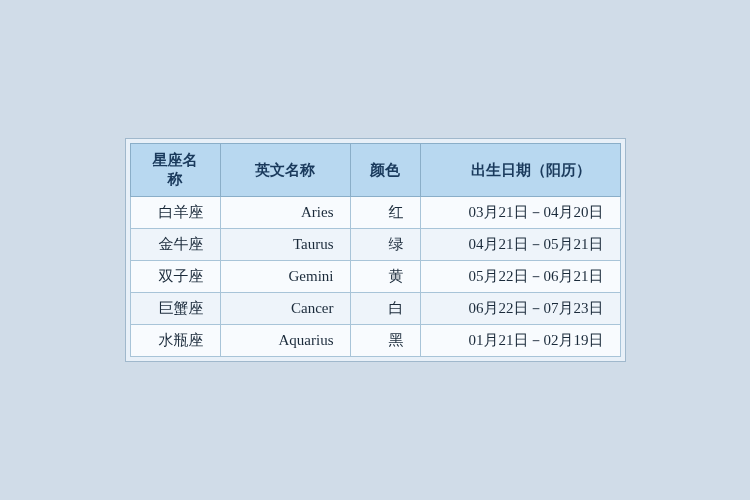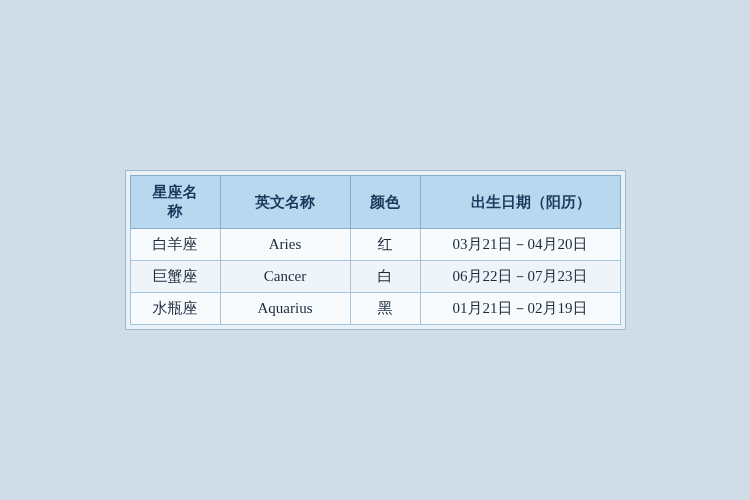--- a/index.html
+++ b/index.html
@@ -32,21 +32,21 @@
       font-size: 15px;
       font-weight: bold;
       color: #1a3a5c;
       text-align: center;
     }
     td {
       border: 1px solid #a8c4d8;
       padding: 6px 16px;
       font-size: 15px;
       color: #1a2a3a;
-      text-align: center;
+      text-align: right;
     }
     tr:nth-child(even) td {
       background-color: #eef4fa;
     }
     tr:nth-child(odd) td {
       background-color: #f8fbfe;
     }
     .col-chinese { width: 90px; }
     .col-english { width: 130px; text-align: center; }
     .col-color   { width: 70px; }
@@ -66,20 +66,32 @@
       </tr>
     </thead>
     <tbody id="table-body">
     <tr>
           <td>白羊座</td>
           <td>Aries</td>
           <td>红</td>
           <td>03月21日－04月20日</td>
         </tr>
         <tr>
+          <td>金牛座</td>
+          <td>Taurus</td>
+          <td>绿</td>
+          <td>04月21日－05月21日</td>
+        </tr>
+        <tr>
+          <td>双子座</td>
+          <td>Gemini</td>
+          <td>黄</td>
+          <td>05月22日－06月21日</td>
+        </tr>
+        <tr>
           <td>巨蟹座</td>
           <td>Cancer</td>
           <td>白</td>
           <td>06月22日－07月23日</td>
         </tr>
         <tr>
           <td>水瓶座</td>
           <td>Aquarius</td>
           <td>黑</td>
           <td>01月21日－02月19日</td>

